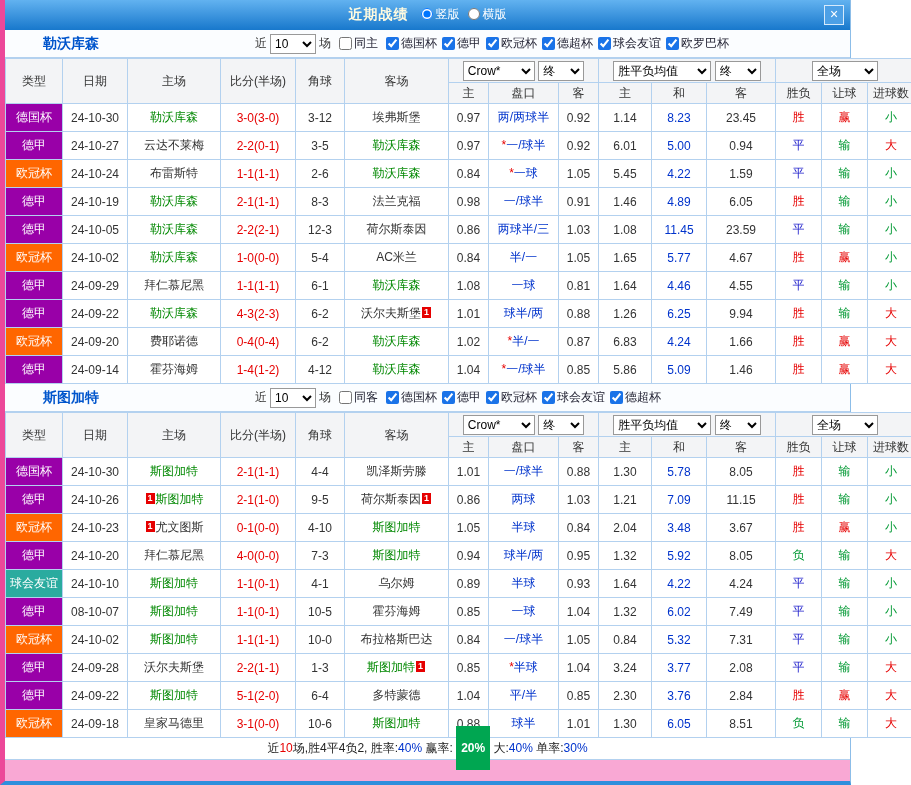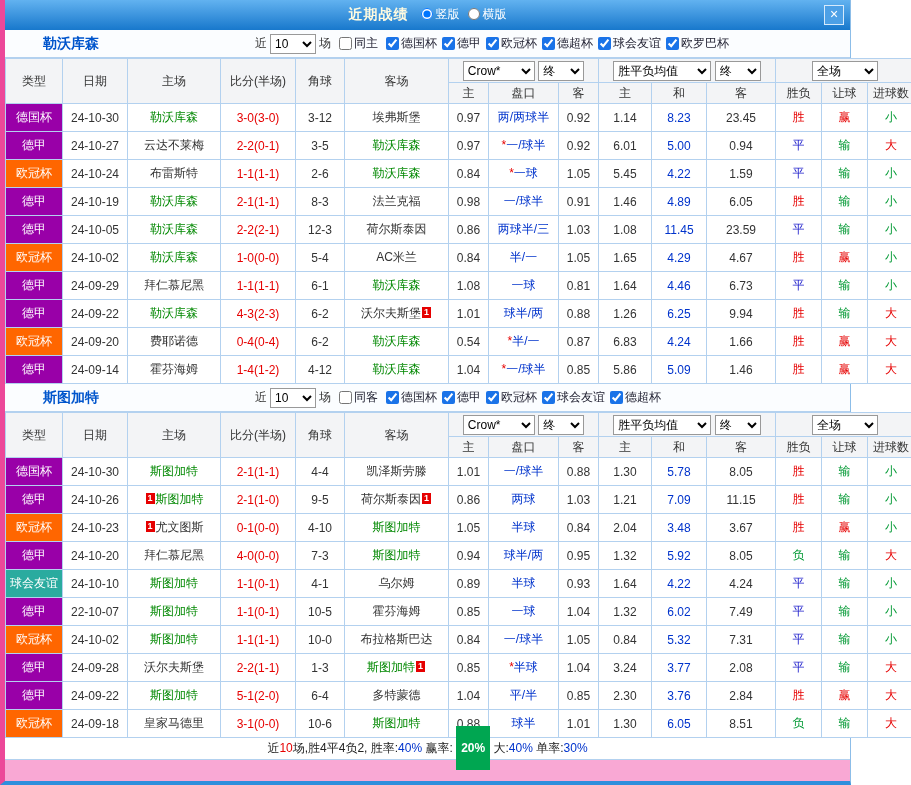--- a/index.html
+++ b/index.html
@@ -240,39 +240,39 @@
               <td class="lg" style="background: rgb(255, 102, 0);">欧冠杯</td>
               <td class="date">24-10-02</td>
               <td class="team"><span class="focus">勒沃库森</span></td>
               <td class="score">1-0(0-0)</td>
               <td>5-4</td>
               <td class="team"><span>AC米兰</span></td>
               <td>0.84</td>
               <td class="hcap">半/一</td>
               <td>1.05</td>
               <td>1.65</td>
-              <td class="mid">4.29</td>
+              <td class="mid">5.77</td>
               <td>4.67</td>
               <td class="res" style="color: rgb(230, 0, 0);">胜</td>
               <td class="res" style="color: rgb(230, 0, 0);">赢</td>
               <td class="res" style="color: rgb(0, 153, 51);">小</td>
             </tr>
             <tr>
               <td class="lg" style="background: rgb(153, 0, 168);">德甲</td>
               <td class="date">24-09-29</td>
               <td class="team"><span>拜仁慕尼黑</span></td>
               <td class="score">1-1(1-1)</td>
               <td>6-1</td>
               <td class="team"><span class="focus">勒沃库森</span></td>
               <td>1.08</td>
               <td class="hcap">一球</td>
               <td>0.81</td>
               <td>1.64</td>
               <td class="mid">4.46</td>
-              <td>6.73</td>
+              <td>4.55</td>
               <td class="res" style="color: rgb(34, 34, 204);">平</td>
               <td class="res" style="color: rgb(0, 153, 51);">输</td>
               <td class="res" style="color: rgb(0, 153, 51);">小</td>
             </tr>
             <tr>
               <td class="lg" style="background: rgb(153, 0, 168);">德甲</td>
               <td class="date">24-09-22</td>
               <td class="team"><span class="focus">勒沃库森</span></td>
               <td class="score">4-3(2-3)</td>
               <td>6-2</td>
@@ -287,21 +287,21 @@
               <td class="res" style="color: rgb(0, 153, 51);">输</td>
               <td class="res" style="color: rgb(230, 0, 0);">大</td>
             </tr>
             <tr>
               <td class="lg" style="background: rgb(255, 102, 0);">欧冠杯</td>
               <td class="date">24-09-20</td>
               <td class="team"><span>费耶诺德</span></td>
               <td class="score">0-4(0-4)</td>
               <td>6-2</td>
               <td class="team"><span class="focus">勒沃库森</span></td>
-              <td>0.54</td>
+              <td>1.02</td>
               <td class="hcap"><span class="star">*</span>半/一</td>
               <td>0.87</td>
               <td>6.83</td>
               <td class="mid">4.24</td>
               <td>1.66</td>
               <td class="res" style="color: rgb(230, 0, 0);">胜</td>
               <td class="res" style="color: rgb(230, 0, 0);">赢</td>
               <td class="res" style="color: rgb(230, 0, 0);">大</td>
             </tr>
             <tr>
@@ -485,21 +485,21 @@
               <td>0.93</td>
               <td>1.64</td>
               <td class="mid">4.22</td>
               <td>4.24</td>
               <td class="res" style="color: rgb(34, 34, 204);">平</td>
               <td class="res" style="color: rgb(0, 153, 51);">输</td>
               <td class="res" style="color: rgb(0, 153, 51);">小</td>
             </tr>
             <tr>
               <td class="lg" style="background: rgb(153, 0, 168);">德甲</td>
-              <td class="date">22-10-07</td>
+              <td class="date">08-10-07</td>
               <td class="team"><span class="focus">斯图加特</span></td>
               <td class="score">1-1(0-1)</td>
               <td>10-5</td>
               <td class="team"><span>霍芬海姆</span></td>
               <td>0.85</td>
               <td class="hcap">一球</td>
               <td>1.04</td>
               <td>1.32</td>
               <td class="mid">6.02</td>
               <td>7.49</td>

